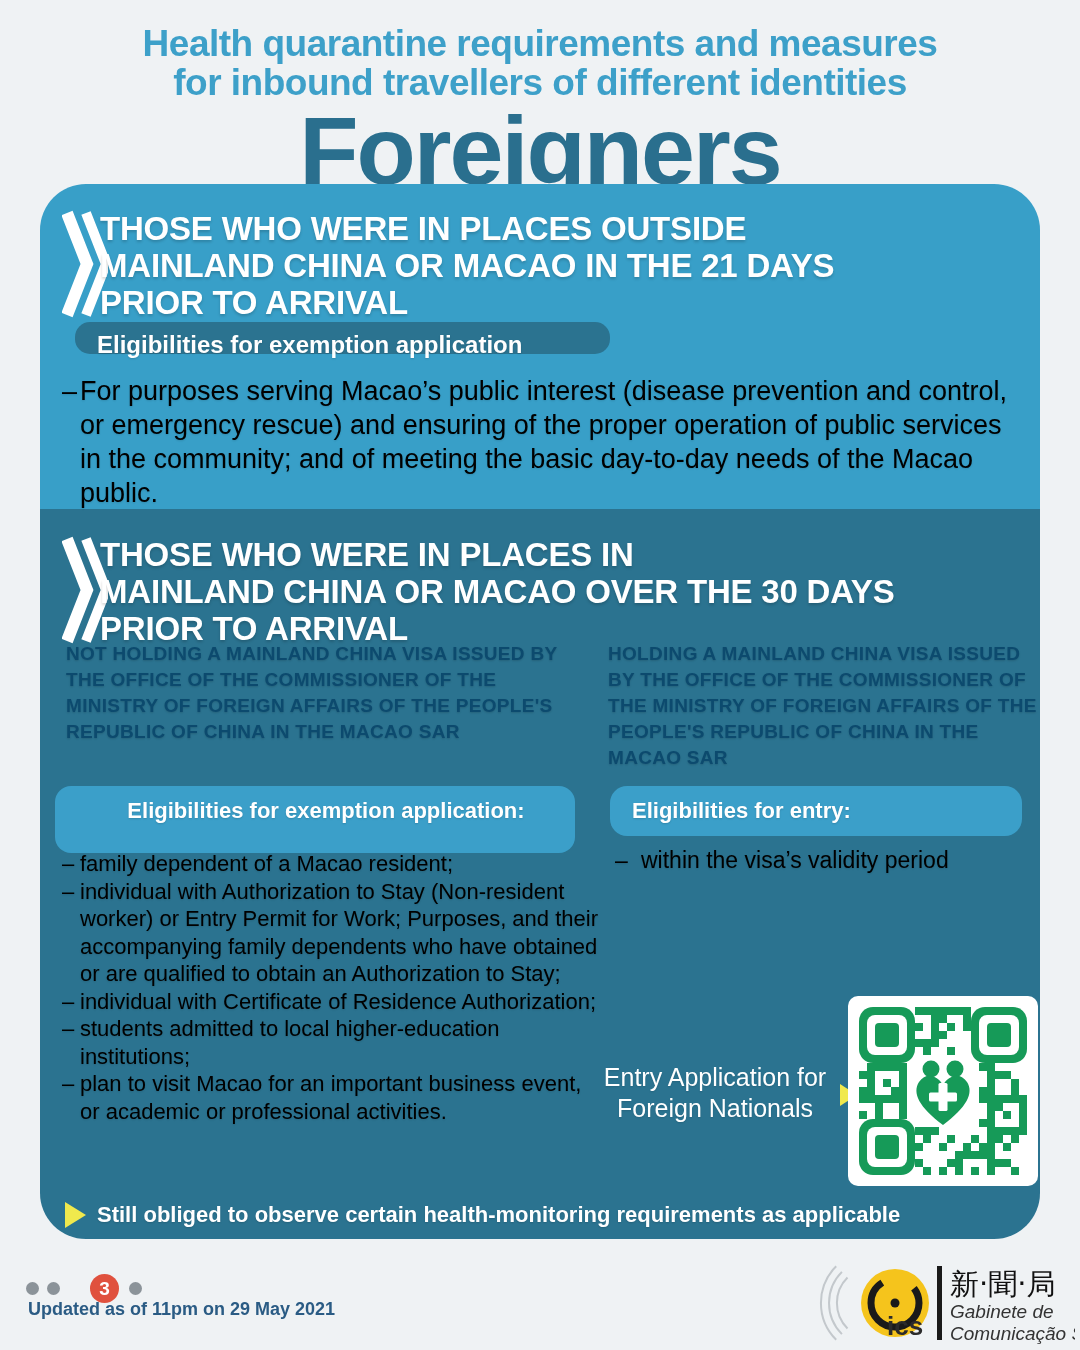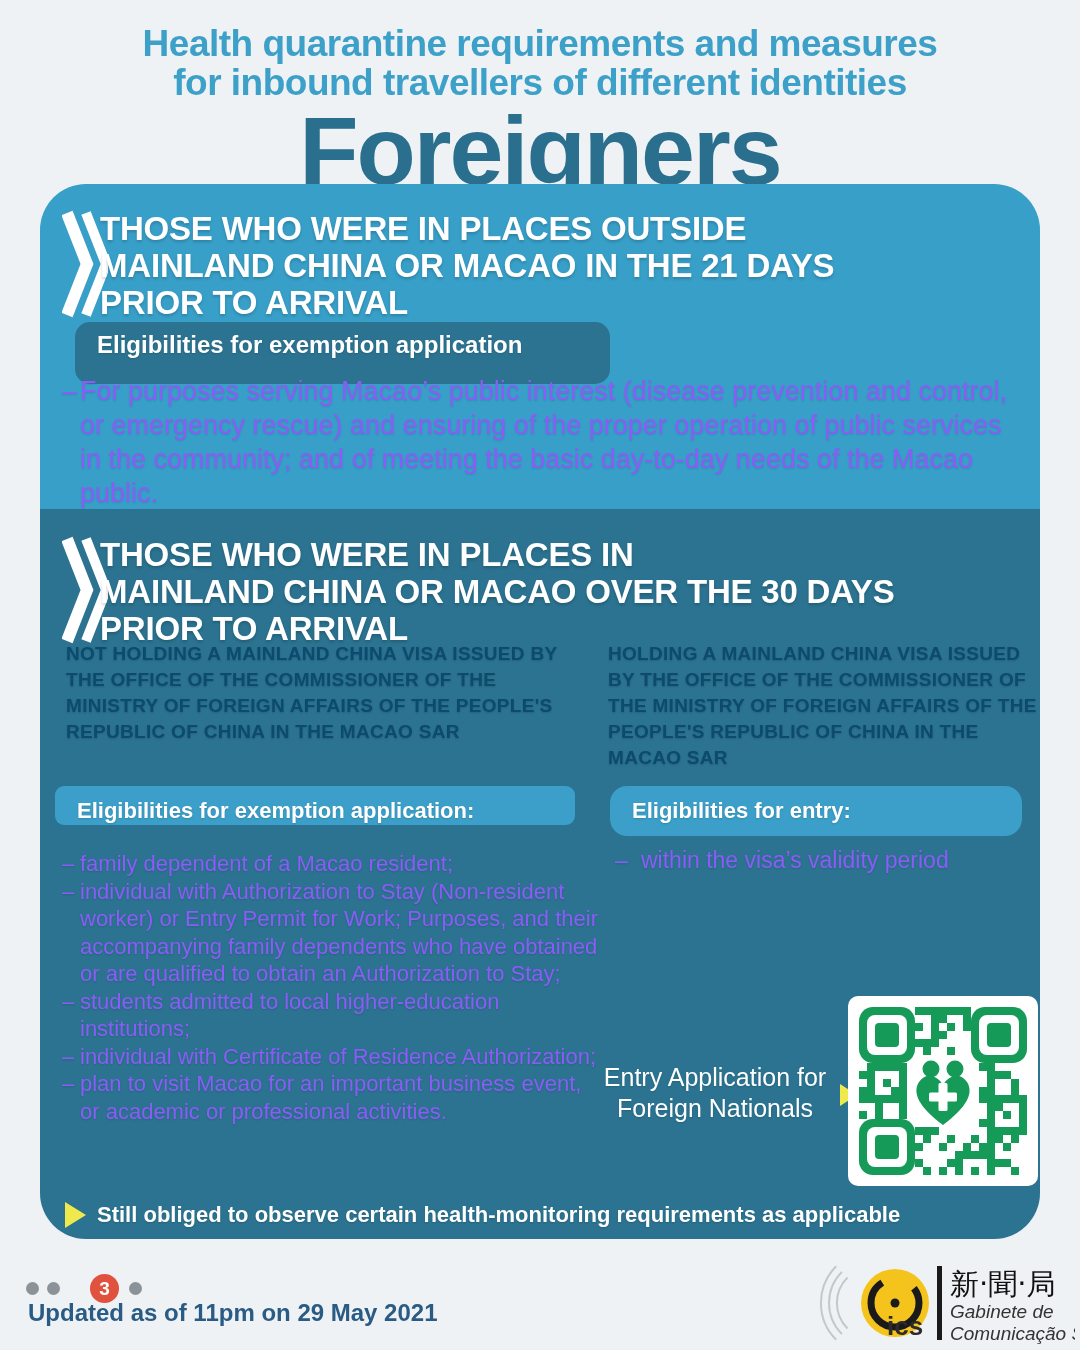--- a/index.html
+++ b/index.html
@@ -25,27 +25,27 @@
 
   .h2{position:absolute;color:#ffffff;font-weight:bold;font-size:33px;line-height:37px;letter-spacing:-0.2px;
       text-shadow:0 2px 3px rgba(0,0,0,0.18);}
   .h2-1{left:60px;top:26px;width:910px;}
   .h2-2{left:60px;top:352px;width:910px;}
 
   .pill{position:absolute;color:#fff;font-weight:bold;white-space:nowrap;
         text-shadow:0 1px 2px rgba(0,0,0,0.15);}
   .pill-dark{background:#2b7390;}
   .pill-light{background:#3b9fc9;}
-  .pill1{left:35px;top:138px;width:513px;height:62px;line-height:46px;font-size:24px;border-radius:15px;padding-left:22px;}
-  .pillL{left:15px;top:602px;width:498px;height:39px;line-height:50px;font-size:22px;border-radius:9px;padding-left:22px;}
+  .pill1{left:35px;top:138px;width:513px;height:32px;line-height:46px;font-size:24px;border-radius:15px;padding-left:22px;}
+  .pillL{left:15px;top:602px;width:498px;height:67px;line-height:50px;font-size:22px;border-radius:16px;padding-left:22px;text-align:center;}
   .pillR{left:570px;top:602px;width:390px;height:50px;line-height:50px;font-size:22px;border-radius:17px;padding-left:22px;}
 
   .body1{position:absolute;left:22px;top:190px;width:952px;color:#fff;}
   .body1 .li{font-size:27px;line-height:34px;}
-  .li{position:relative;padding-left:18px;color:#8b5cf6;text-shadow:0 1px 2px rgba(0,0,0,0.12);}
+  .li{position:relative;padding-left:18px;color:#000000;text-shadow:0 1px 2px rgba(0,0,0,0.12);}
   .li::before{content:"\2013";position:absolute;left:0;top:0;}
 
   .subhead{position:absolute;color:#0c4a6e;font-weight:bold;font-size:19px;line-height:26px;letter-spacing:0.3px;
            text-shadow:0 1px 2px rgba(0,0,0,0.15);}
   .subL{left:26px;top:457px;width:515px;}
   .subR{left:568px;top:457px;width:438px;}
 
   .listL{position:absolute;left:22px;top:666px;width:545px;}
   .listL .li{font-size:22px;line-height:27.5px;margin:0;}
   .itemR{position:absolute;left:575px;top:662px;width:400px;}
@@ -59,21 +59,21 @@
 
   .note{position:absolute;left:25px;top:1012px;width:960px;}
   .note .tri-n{position:absolute;left:0;top:6px;border-width:13px 0 13px 21px;border-color:transparent transparent transparent #f0e94d;}
   .note .nt{margin-left:32px;color:#fff;font-weight:bold;font-size:22px;line-height:38px;
             text-shadow:0 1px 2px rgba(0,0,0,0.15);}
 
   .dots{position:absolute;left:26px;top:1274px;height:30px;}
   .dot{position:absolute;width:13px;height:13px;border-radius:50%;background:#8b9399;top:8px;}
   .pagenum{position:absolute;left:64px;top:0px;width:29px;height:29px;border-radius:50%;background:#e0513e;
            color:#fff;font-weight:bold;font-size:19px;line-height:29px;text-align:center;}
-  .updated{position:absolute;left:28px;top:1299px;color:#2a5b84;font-weight:bold;font-size:24px;}
+  .updated{position:absolute;left:28px;top:1299px;color:#2a5b84;font-weight:bold;font-size:18px;}
 
   .gcs{position:absolute;left:795px;top:1258px;width:280px;height:90px;}
 </style>
 </head>
 <body>
 
 <div class="page">
 
   <div class="hdr">
     <div class="t">Health quarantine requirements and measures</div>
@@ -115,22 +115,22 @@
 
     <div class="subhead subL">NOT HOLDING A MAINLAND CHINA VISA ISSUED BY THE OFFICE OF THE COMMISSIONER OF THE MINISTRY OF FOREIGN AFFAIRS OF THE PEOPLE'S REPUBLIC OF CHINA IN THE MACAO SAR</div>
     <div class="subhead subR">HOLDING A MAINLAND CHINA VISA ISSUED BY THE OFFICE OF THE COMMISSIONER OF THE MINISTRY OF FOREIGN AFFAIRS OF THE PEOPLE'S REPUBLIC OF CHINA IN THE MACAO SAR</div>
 
     <div class="pill pill-light pillL">Eligibilities for exemption application:</div>
     <div class="pill pill-light pillR">Eligibilities for entry:</div>
 
     <div class="listL">
       <div class="li">family dependent of a Macao resident;</div>
       <div class="li">individual with Authorization to Stay (Non-resident worker) or Entry Permit for Work; Purposes, and their accompanying family dependents who have obtained or are qualified to obtain an Authorization to Stay;</div>
+      <div class="li">individual with Certificate of Residence Authorization;</div>
       <div class="li">students admitted to local higher-education institutions;</div>
-      <div class="li">individual with Certificate of Residence Authorization;</div>
       <div class="li">plan to visit Macao for an important business event, or academic or professional activities.</div>
     </div>
 
     <div class="itemR">
       <div class="li">within the visa’s validity period</div>
     </div>
 
     <div class="qr-label">
       <div>Entry Application for</div>
       <div>Foreign Nationals</div>

